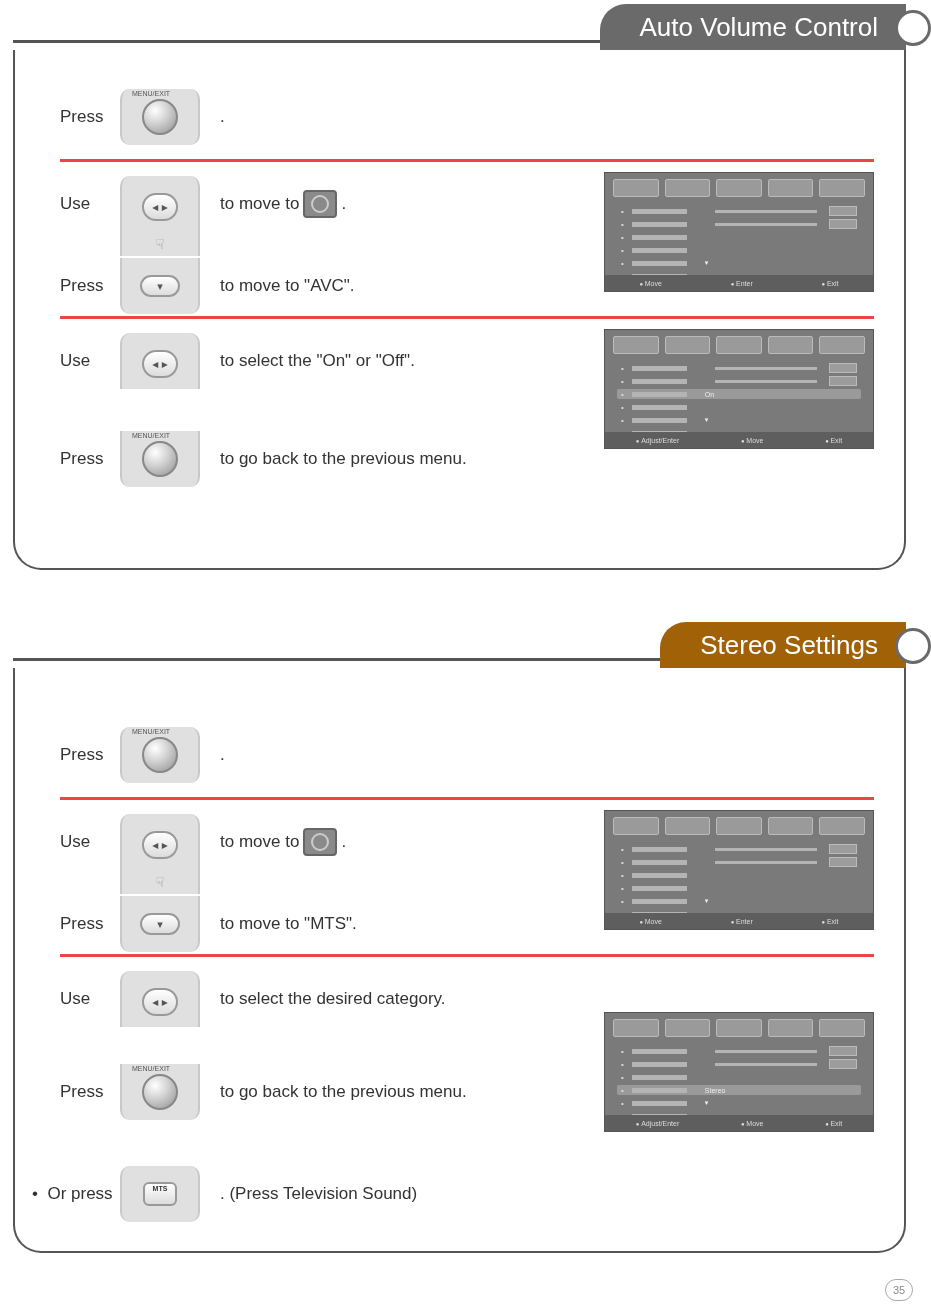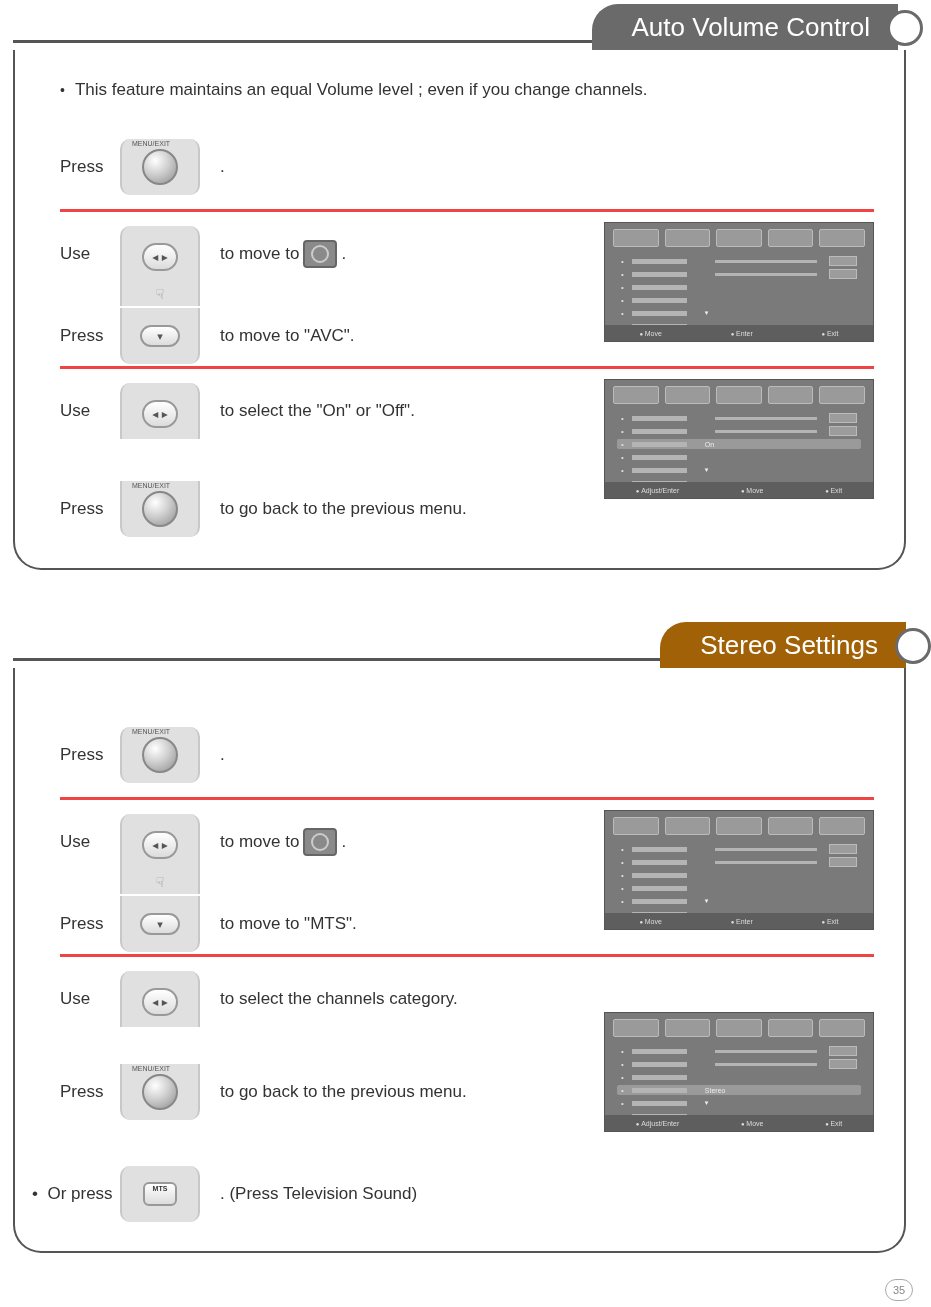--- a/index.html
+++ b/index.html
@@ -8,21 +8,21 @@
     height: 1307px;
     background: #fff;
     font-family: Arial, Helvetica, sans-serif;
     color: #333;
     position: relative;
   }
 
   
   .topbar {
     position: absolute;
-    top: 0; left: 0; right: 8px;
+    top: 0; left: 0; right: 0;
     height: 50px;
     display: flex;
     align-items: flex-end;
     justify-content: flex-end;
   }
   .topbar .thinline {
     position: absolute;
     left: 13px; right: 40px; top: 40px;
     height: 3px;
     background: #555;
@@ -254,21 +254,20 @@
 <body>
 
 <div class="topbar">
   <div class="thinline"></div>
   <div class="tab">Auto Volume Control</div>
   <div class="circle"></div>
 </div>
 
 <div class="panel" style="top:50px; height:520px;">
 
-  <p class="intro">This feature maintains an equal Volume level ; even if you change channels.</p>
 
   <div class="steps">
 
     <div class="group">
       <div class="row">
         <span class="label">Press</span>
         <span class="icon-slot solo">
           <span class="btn-menu"></span>
         </span>
         <span class="desc">.</span>
@@ -483,21 +482,21 @@
         </div>
       </div>
     </div>
 
     <div class="group" style="position:relative;">
       <div class="row">
         <span class="label">Use</span>
         <span class="icon-slot first">
           <span class="btn-lr">◂ ▸</span>
         </span>
-        <span class="desc">to select the channels category.</span>
+        <span class="desc">to select the desired category.</span>
       </div>
       <div class="row" style="margin-top:35px;">
         <span class="label">Press</span>
         <span class="icon-slot last">
           <span class="btn-menu"></span>
         </span>
         <span class="desc">to go back to the previous menu.</span>
       </div>
 
       <div class="osd" style="top:55px;">

